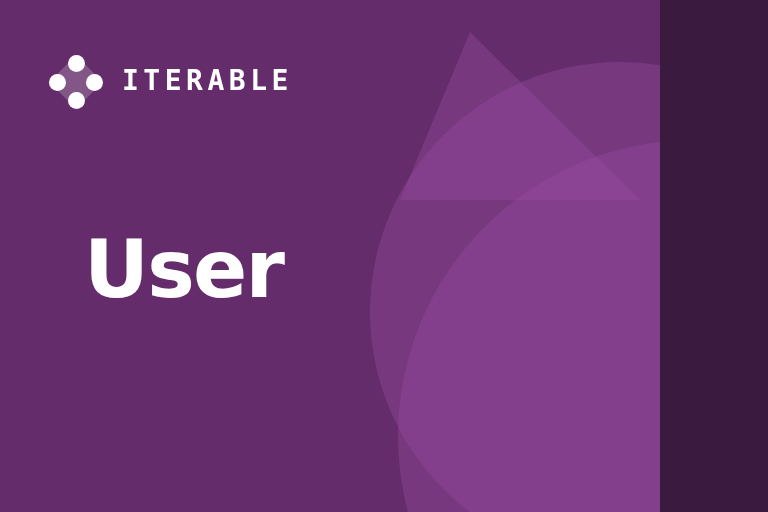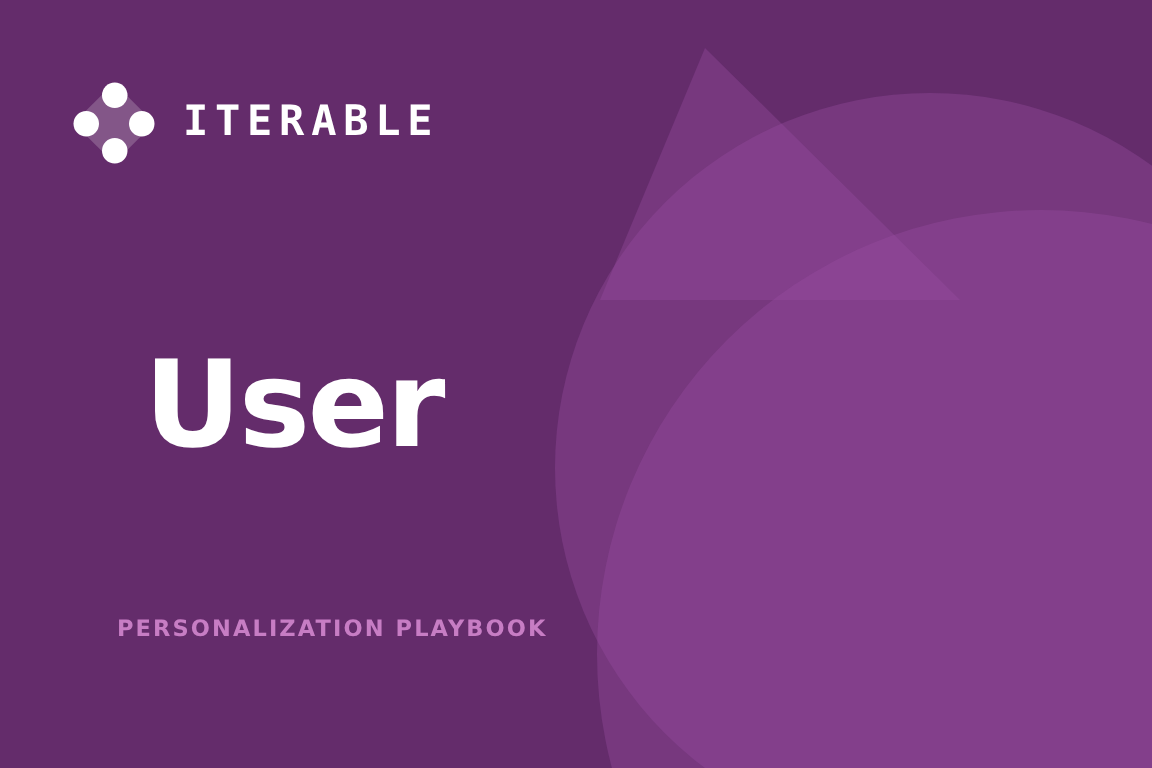--- a/index.html
+++ b/index.html
@@ -85,21 +85,20 @@
     left: 84px;
     top: 176px;
     z-index: 3;
     color: #ffffff;
     font-family: "DejaVu Sans", "Liberation Sans", sans-serif;
     font-size: 80px;
     font-weight: bold;
     line-height: 0.99;
     letter-spacing: -1.8px;
     white-space: nowrap;
-    margin-left: 12px;
   }
   #headline .hl-line { display: block; }
 
   
   #kicker {
     position: absolute;
     left: 78px;
     top: 412px;
     z-index: 3;
     color: #c77dc4;
@@ -107,21 +106,21 @@
     font-size: 15px;
     font-weight: bold;
     letter-spacing: 1.4px;
     line-height: 1;
     white-space: nowrap;
   }
 </style>
 </head>
 <body>
 
-<div id="cover" style="width: 768px; height: 512px; background: rgb(100, 44, 107);">
+<div id="cover" style="width: 660px; height: 512px; background: rgb(100, 44, 107);">
 
   <svg id="deco" viewBox="0 0 768 512" width="768" height="512" preserveAspectRatio="none" aria-hidden="true">
     <defs>
       <clipPath id="frame-clip">
         <rect x="0" y="0" width="768" height="512"></rect>
       </clipPath>
     </defs>
     <g clip-path="url(#frame-clip)" fill="#9B4FA3" fill-opacity="0.34">
       <polygon points="470,32 640,200 400,200"></polygon>
       <circle cx="620" cy="312" r="250"></circle>
@@ -137,15 +136,14 @@
       <span class="dot right" style="background: rgb(255, 255, 255);"></span>
       <span class="dot bottom" style="background: rgb(255, 255, 255);"></span>
     </div>
     <div id="logo-wordmark" style="color: rgb(255, 255, 255);">ITERABLE</div>
   </div>
 
   <h1 id="headline" style="color: rgb(255, 255, 255);">
     <span class="hl-line">User</span>
   </h1>
 
-  <div id="kicker" style="color: rgb(199, 125, 196);">PERSONALIZATION PLAYBOOK</div>
 
 </div>
 
 </body></html>

